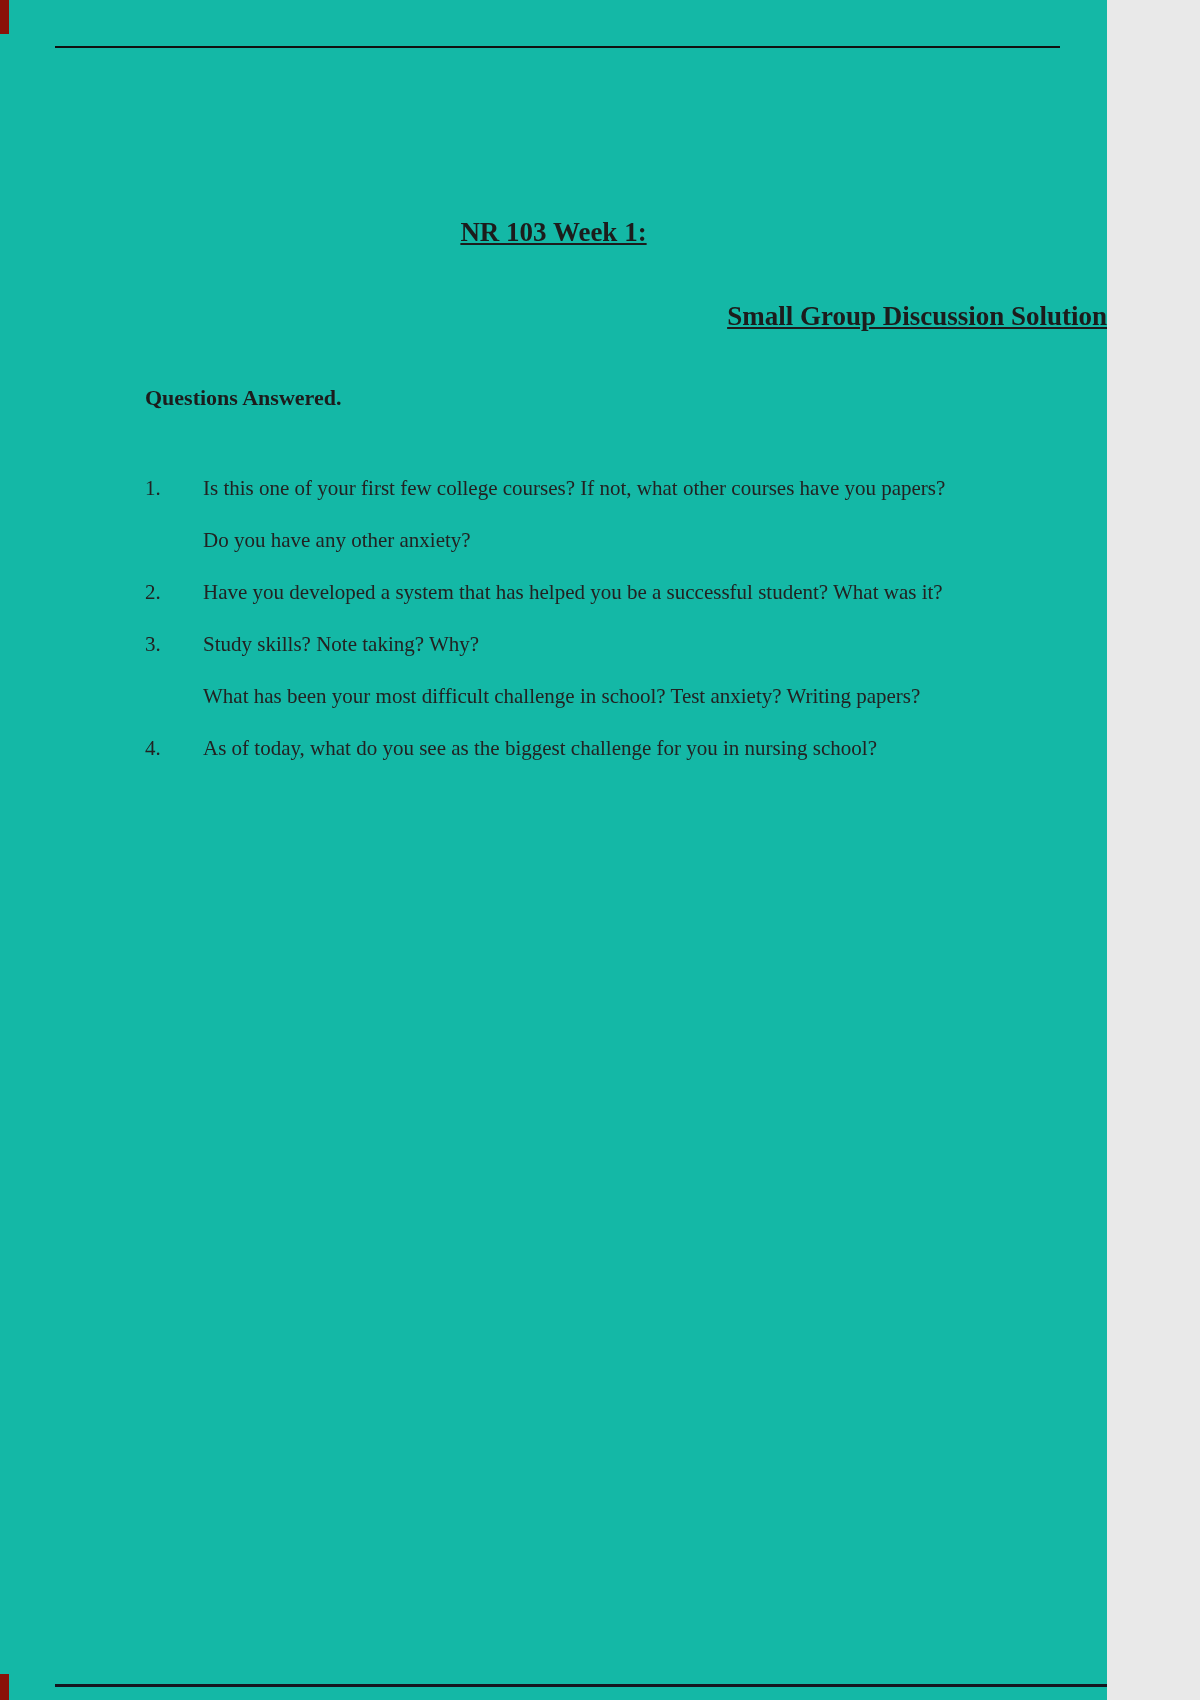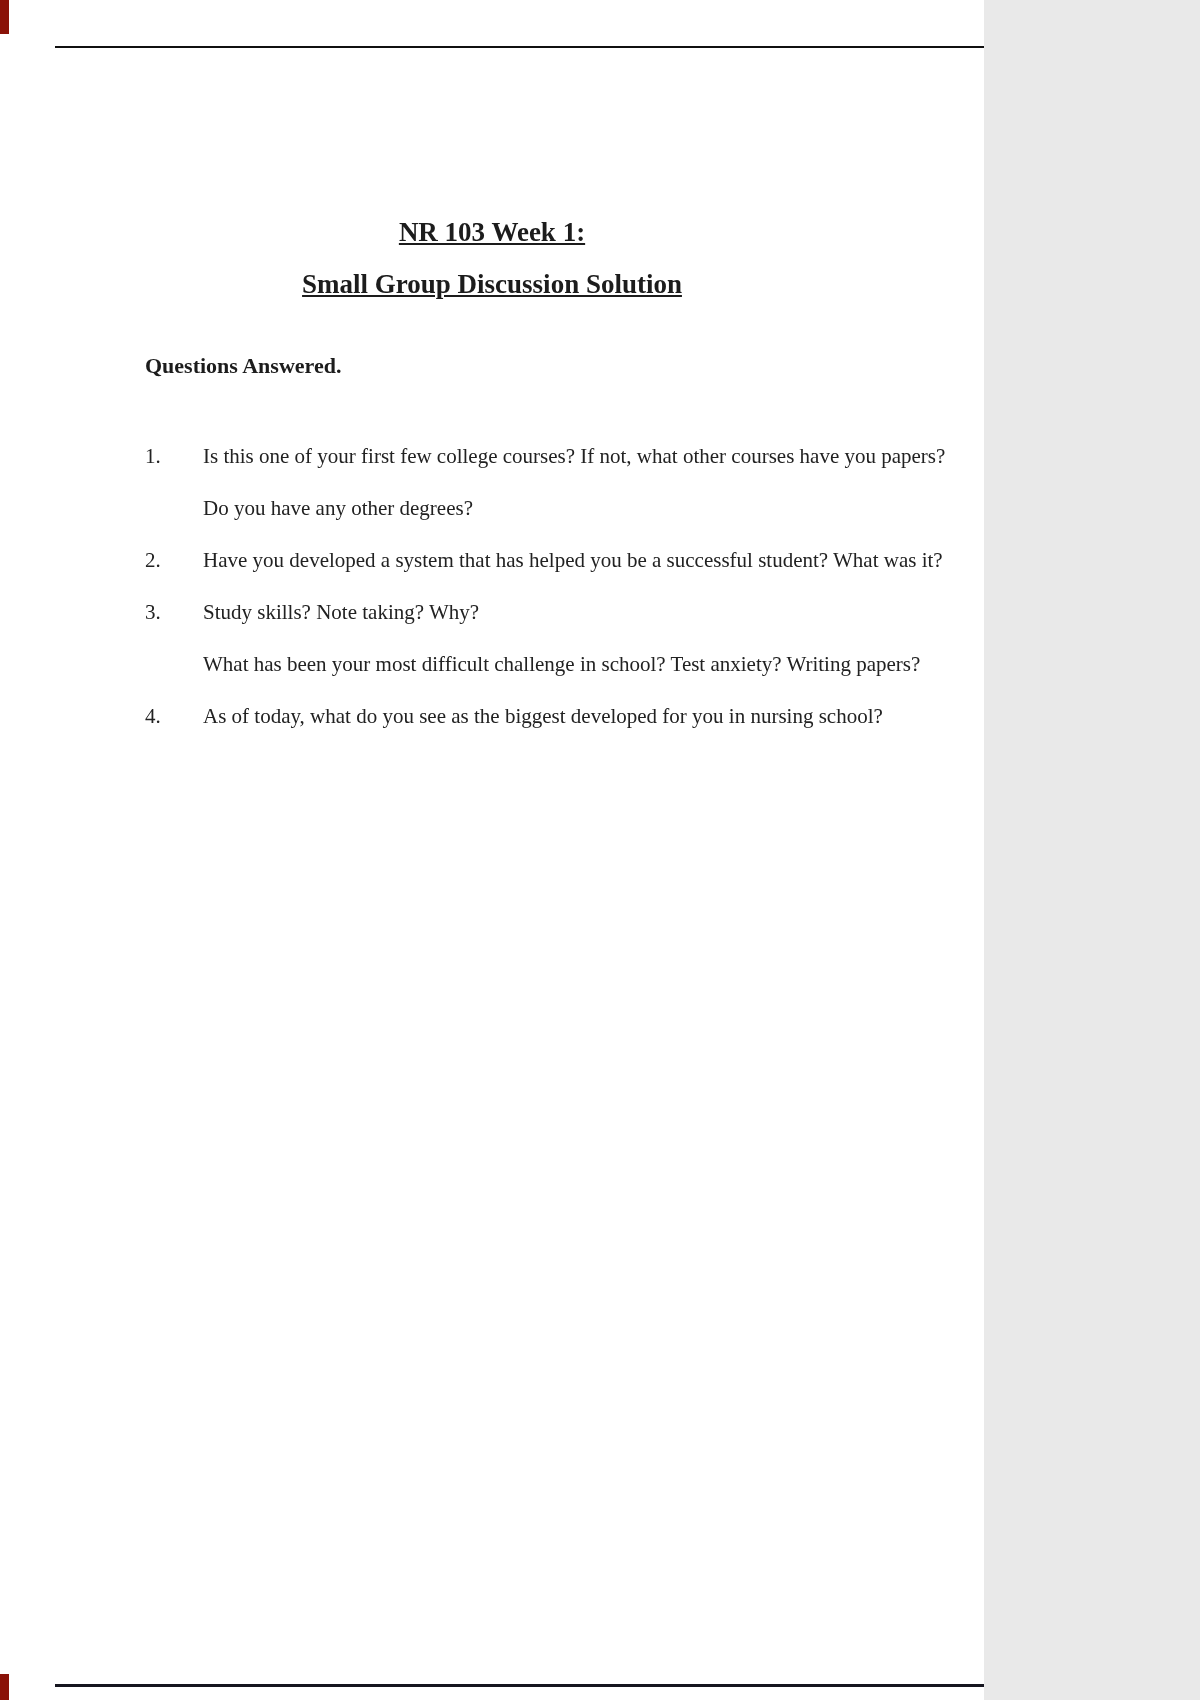--- a/index.html
+++ b/index.html
@@ -8,23 +8,23 @@
     background: #e9e9e9;
   }
   body {
     width: 1200px;
     height: 1700px;
     font-family: "Liberation Serif", serif;
     color: #222222;
   }
   .page {
     position: relative;
-    width: 984px;
+    width: 1107px;
     height: 1700px;
-    background: #ffffff;
+    background: #14b8a6;
     overflow: hidden;
   }
   
   .accent {
     position: absolute;
     left: 0;
     width: 9px;
     background: var(--accent-color, #8a1208);
   }
   .accent-top { top: 0; height: 34px; }
@@ -52,21 +52,22 @@
   .title {
     margin: 215px 0 0 0;
     text-align: center;
     font-size: 27px;
     font-weight: bold;
     text-decoration: underline;
     line-height: 34px;
     color: #1c1c1c;
   }
   .title2 {
-    margin-top: 18px;
+    margin-top: 50px;
+    text-align: right;
   }
   .section-heading {
     margin: 50px 15px 0 145px;
     font-size: 22px;
     font-weight: bold;
     line-height: 29px;
     color: #1c1c1c;
   }
   .questions {
     list-style: none;
@@ -104,21 +105,21 @@
   <h1 class="title title2">Small Group Discussion Solution</h1>
 
   <div class="section-heading">Questions Answered.</div>
 
   <ol class="questions">
 
     <li class="question">
       <span class="qnum">1.</span>
       <div class="qlines">
         <div class="qline">Is this one of your first few college courses? If not, what other courses have you papers?</div>
-        <div class="qline">Do you have any other degrees?</div>
+        <div class="qline">Do you have any other anxiety?</div>
       </div>
     </li>
 
     <li class="question">
       <span class="qnum">2.</span>
       <div class="qlines">
         <div class="qline">Have you developed a system that has helped you be a successful student? What was it?</div>
       </div>
     </li>
 
@@ -126,18 +127,18 @@
       <span class="qnum">3.</span>
       <div class="qlines">
         <div class="qline">Study skills? Note taking? Why?</div>
         <div class="qline">What has been your most difficult challenge in school? Test anxiety? Writing papers?</div>
       </div>
     </li>
 
     <li class="question">
       <span class="qnum">4.</span>
       <div class="qlines">
-        <div class="qline">As of today, what do you see as the biggest developed for you in nursing school?</div>
+        <div class="qline">As of today, what do you see as the biggest challenge for you in nursing school?</div>
       </div>
     </li>
 
   </ol>
 </div>
 
 </body></html>

